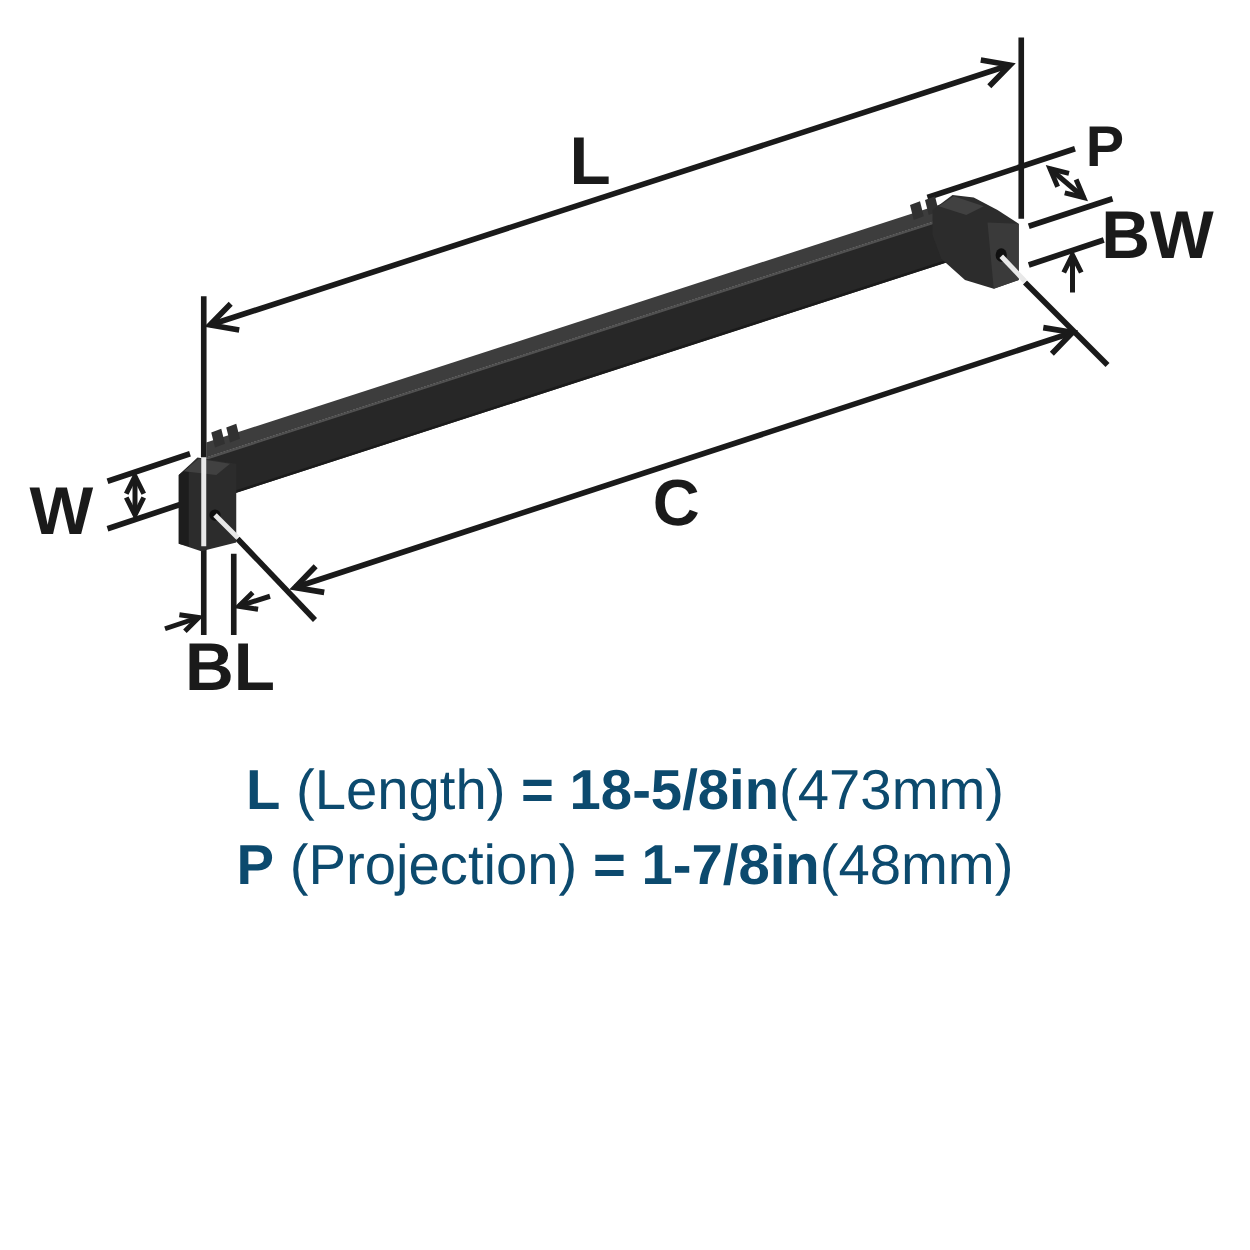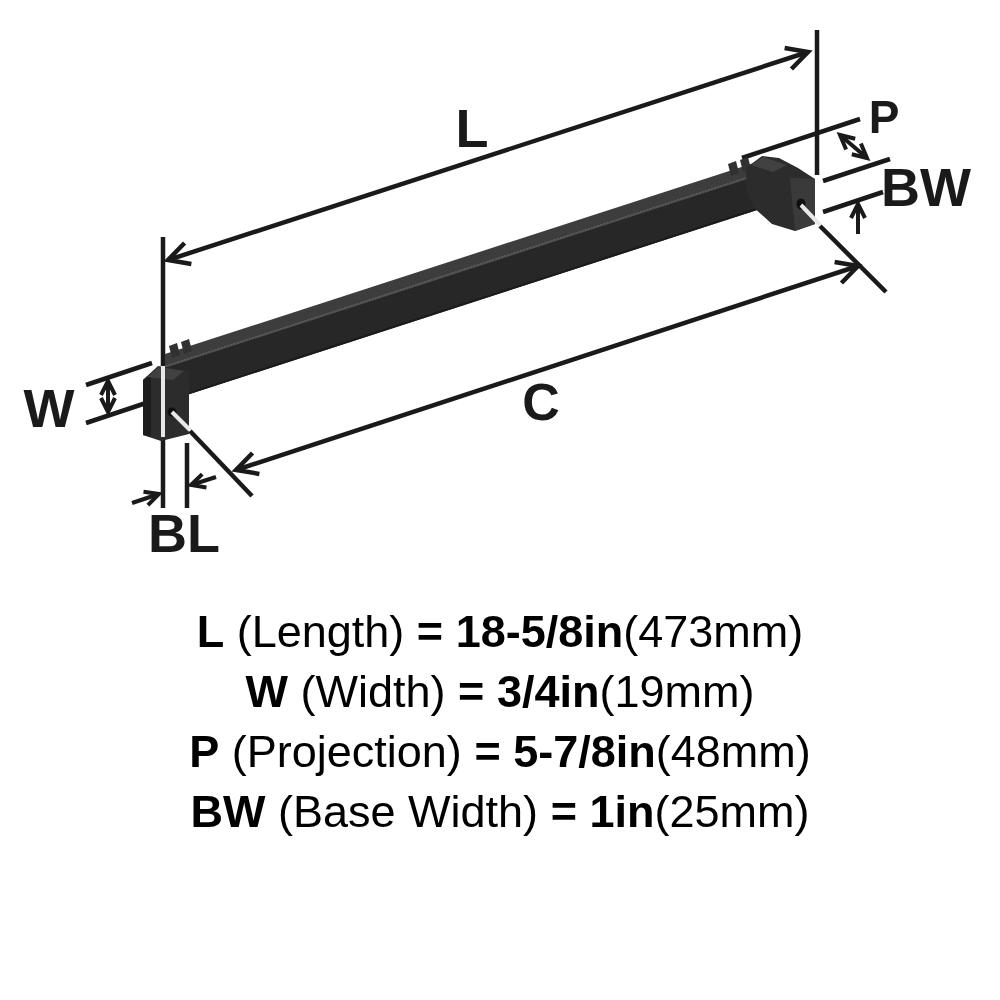--- a/index.html
+++ b/index.html
@@ -3,21 +3,21 @@
 <meta charset="utf-8">
 <style>
   html,body{margin:0;padding:0;background:#ffffff;}
   .stage{
     position:relative;width:1000px;height:1000px;background:#ffffff;
     font-family:"Liberation Sans",sans-serif;overflow:hidden;
   }
   .diagram-wrap{position:absolute;left:0;top:0;width:1000px;height:600px;}
   .specs{
     position:absolute;left:0;top:602px;width:1000px;
-    text-align:center;color:#000000;font-size:45px;
+    text-align:center;color:#0c4a6e;font-size:45px;
   }
   .spec-row{height:60px;line-height:60px;white-space:nowrap;}
   .b{font-weight:bold;}
   .dim-label{
     font-family:"Liberation Sans",sans-serif;
     font-weight:bold;fill:#1a1a1a;
   }
 </style>
 </head>
 <body>
@@ -99,32 +99,20 @@
   </div>
 
   <div class="specs">
     <div class="spec-row">
       <span class="b">L</span>
       <span>(Length)</span>
       <span class="b">=</span>
       <span class="b">18-5/8in</span><span>(473mm)</span>
     </div>
     <div class="spec-row">
-      <span class="b">W</span>
-      <span>(Width)</span>
-      <span class="b">=</span>
-      <span class="b">3/4in</span><span>(19mm)</span>
-    </div>
-    <div class="spec-row">
       <span class="b">P</span>
       <span>(Projection)</span>
       <span class="b">=</span>
-      <span class="b">5-7/8in</span><span>(48mm)</span>
-    </div>
-    <div class="spec-row">
-      <span class="b">BW</span>
-      <span>(Base Width)</span>
-      <span class="b">=</span>
-      <span class="b">1in</span><span>(25mm)</span>
+      <span class="b">1-7/8in</span><span>(48mm)</span>
     </div>
   </div>
 
 </div>
 
 </body></html>

